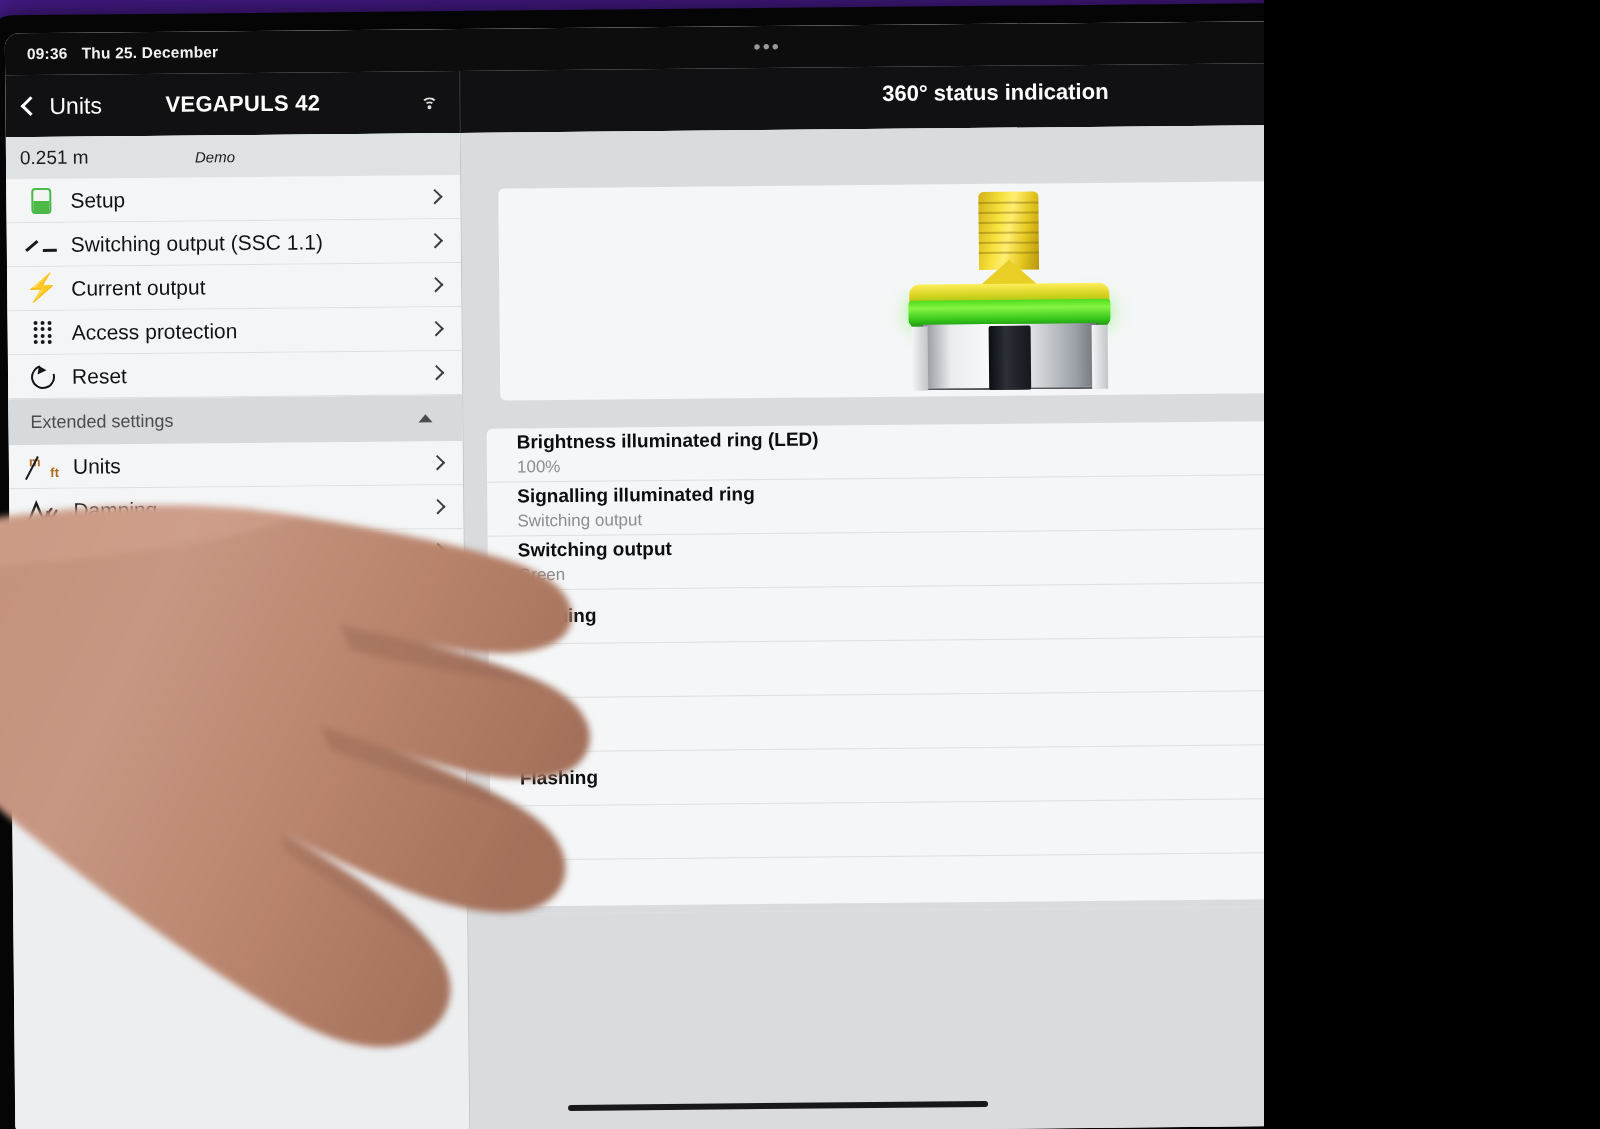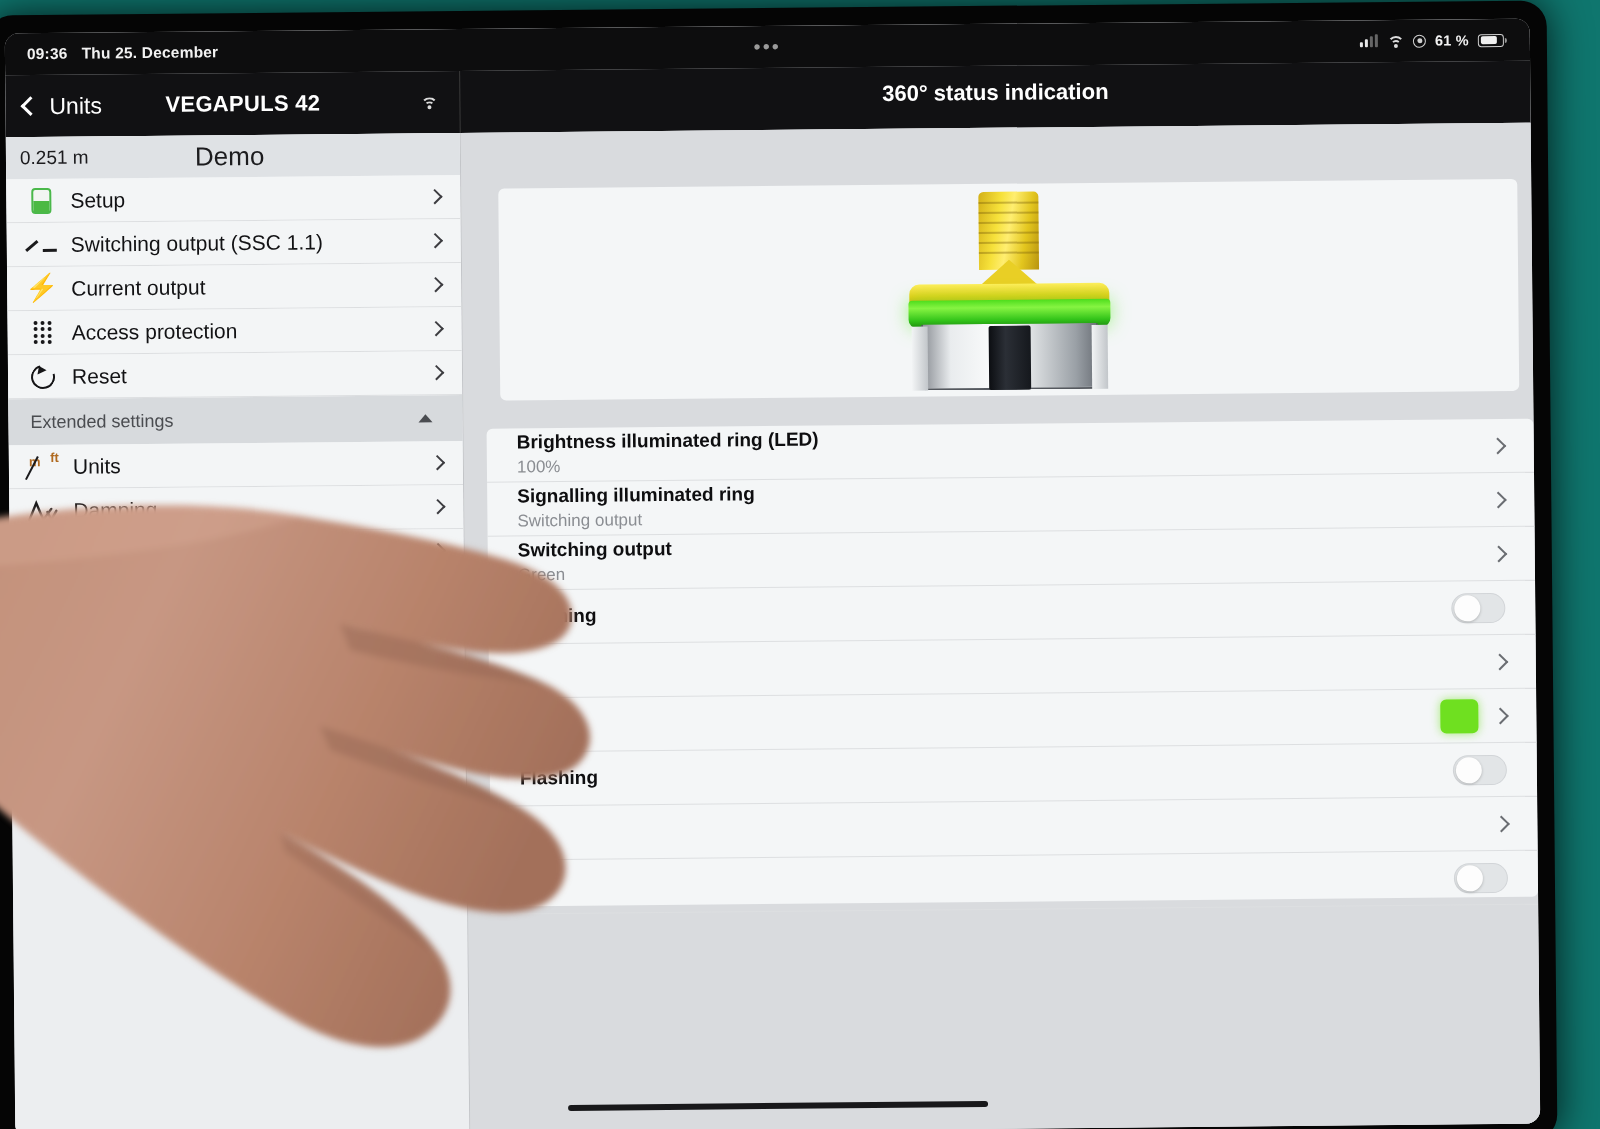--- a/index.html
+++ b/index.html
@@ -5,22 +5,22 @@
   * { box-sizing: border-box; margin: 0; padding: 0; }
   html, body {
     width: 1600px; height: 1129px;
     background: #000;
     font-family: "Liberation Sans", sans-serif;
     overflow: hidden;
   }
 
   #stage {
     position: relative;
-    width: 1600px; height: 1129px;
-    background: #0f766e;
+    width: 1264px; height: 1129px;
+    background: #4c1d95;
     overflow: hidden;
   }
 
   
   #device {
     position: absolute;
     left: -8px; top: 8px;
     width: 1560px; height: 1140px;
     background: #050505;
     border-radius: 26px;
@@ -148,21 +148,21 @@
     border-right: 1px solid #c3c5c8;
     overflow: hidden;
   }
   .sb-header {
     height: 42px; display: flex; align-items: center;
     background: #dfe2e5;
     font-size: 19px; color: #1c1c1e;
     padding: 0 14px;
   }
   .sb-header .val { width: 175px; }
-  .sb-header .demo { font-size: 26px; }
+  .sb-header .demo { font-size: 15px; font-style: italic; }
 
   .sb-row {
     display: flex; align-items: center;
     height: 44px;
     padding: 0 14px 0 18px;
     background: #f3f5f6;
     border-bottom: 1px solid #dcdee0;
     position: relative;
     cursor: pointer;
   }
@@ -222,21 +222,21 @@
     border-radius: 50%; border-top-color: transparent;
     transform: rotate(30deg); position: relative;
   }
   .ic-reset::after {
     content:""; position:absolute; left:-1px; top:1px;
     width:0;height:0;border-left:5px solid transparent;border-right:5px solid transparent;
     border-bottom:7px solid #151517; transform: rotate(-55deg);
   }
   .ic-units { position: relative; width: 34px; height: 28px; font-size: 13px; font-weight: bold; }
   .ic-units .m { position:absolute; left:2px; top:1px; color:#b06a20; }
-  .ic-units .ft { position:absolute; right:2px; bottom:16px; color:#b06a20;margin-left:16px; }
+  .ic-units .ft { position:absolute; right:2px; bottom:1px; color:#b06a20;margin-left:16px; }
   .ic-units .sl {
     position:absolute; left:4px; top:2px; width:2px; height:26px; background:#1a1a1c;
     transform: rotate(28deg); transform-origin: center;
   }
   .ic-damp { width: 34px; height: 22px; }
   .ic-sq { width: 19px; height: 19px; border: 2.4px solid #2a2a2e; border-radius: 3px; }
 
   
   .main {
     position: absolute; left: 456px; right: 0; top: 0; bottom: 0;

